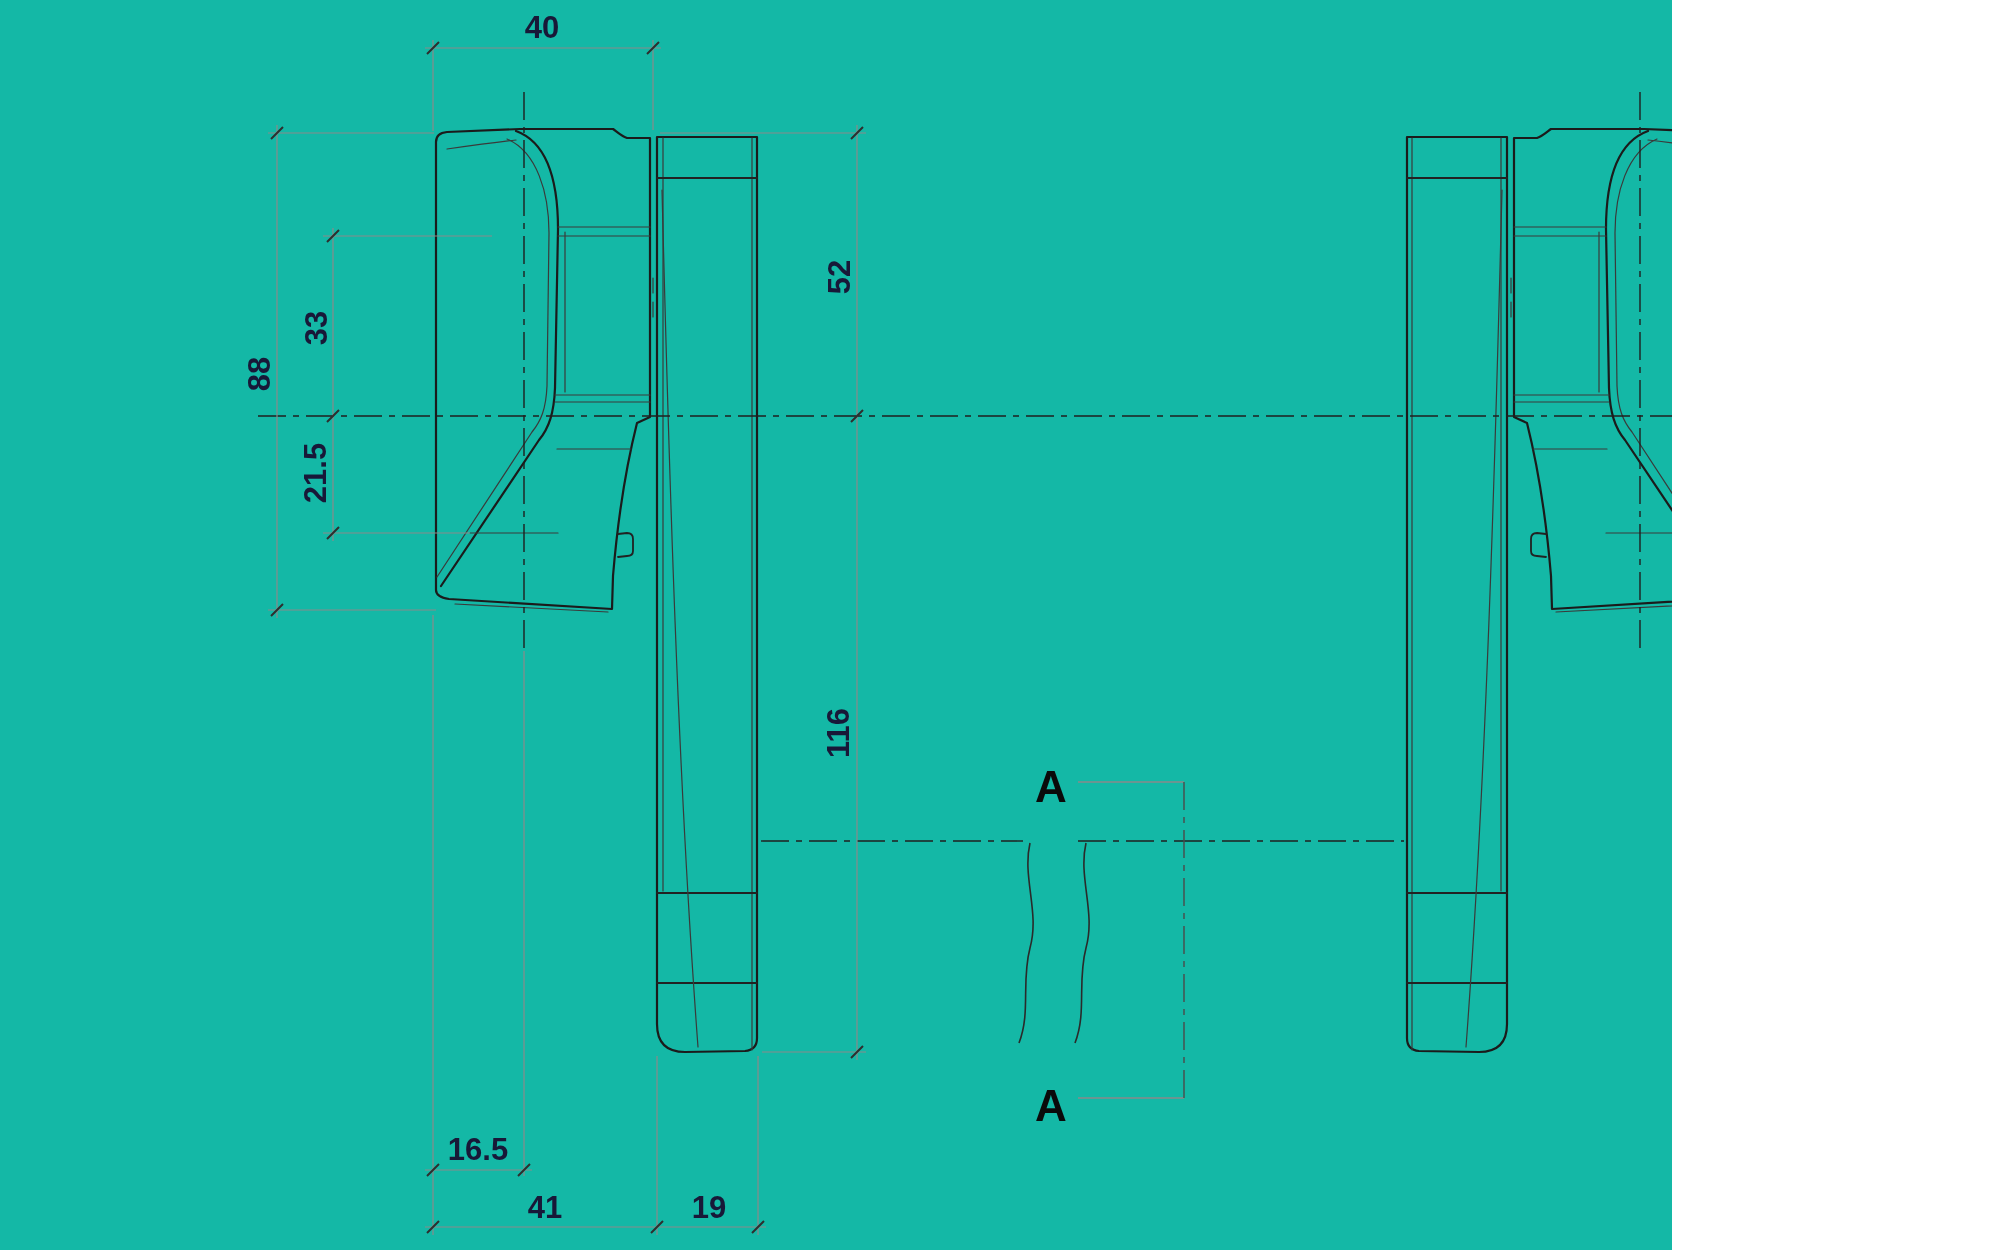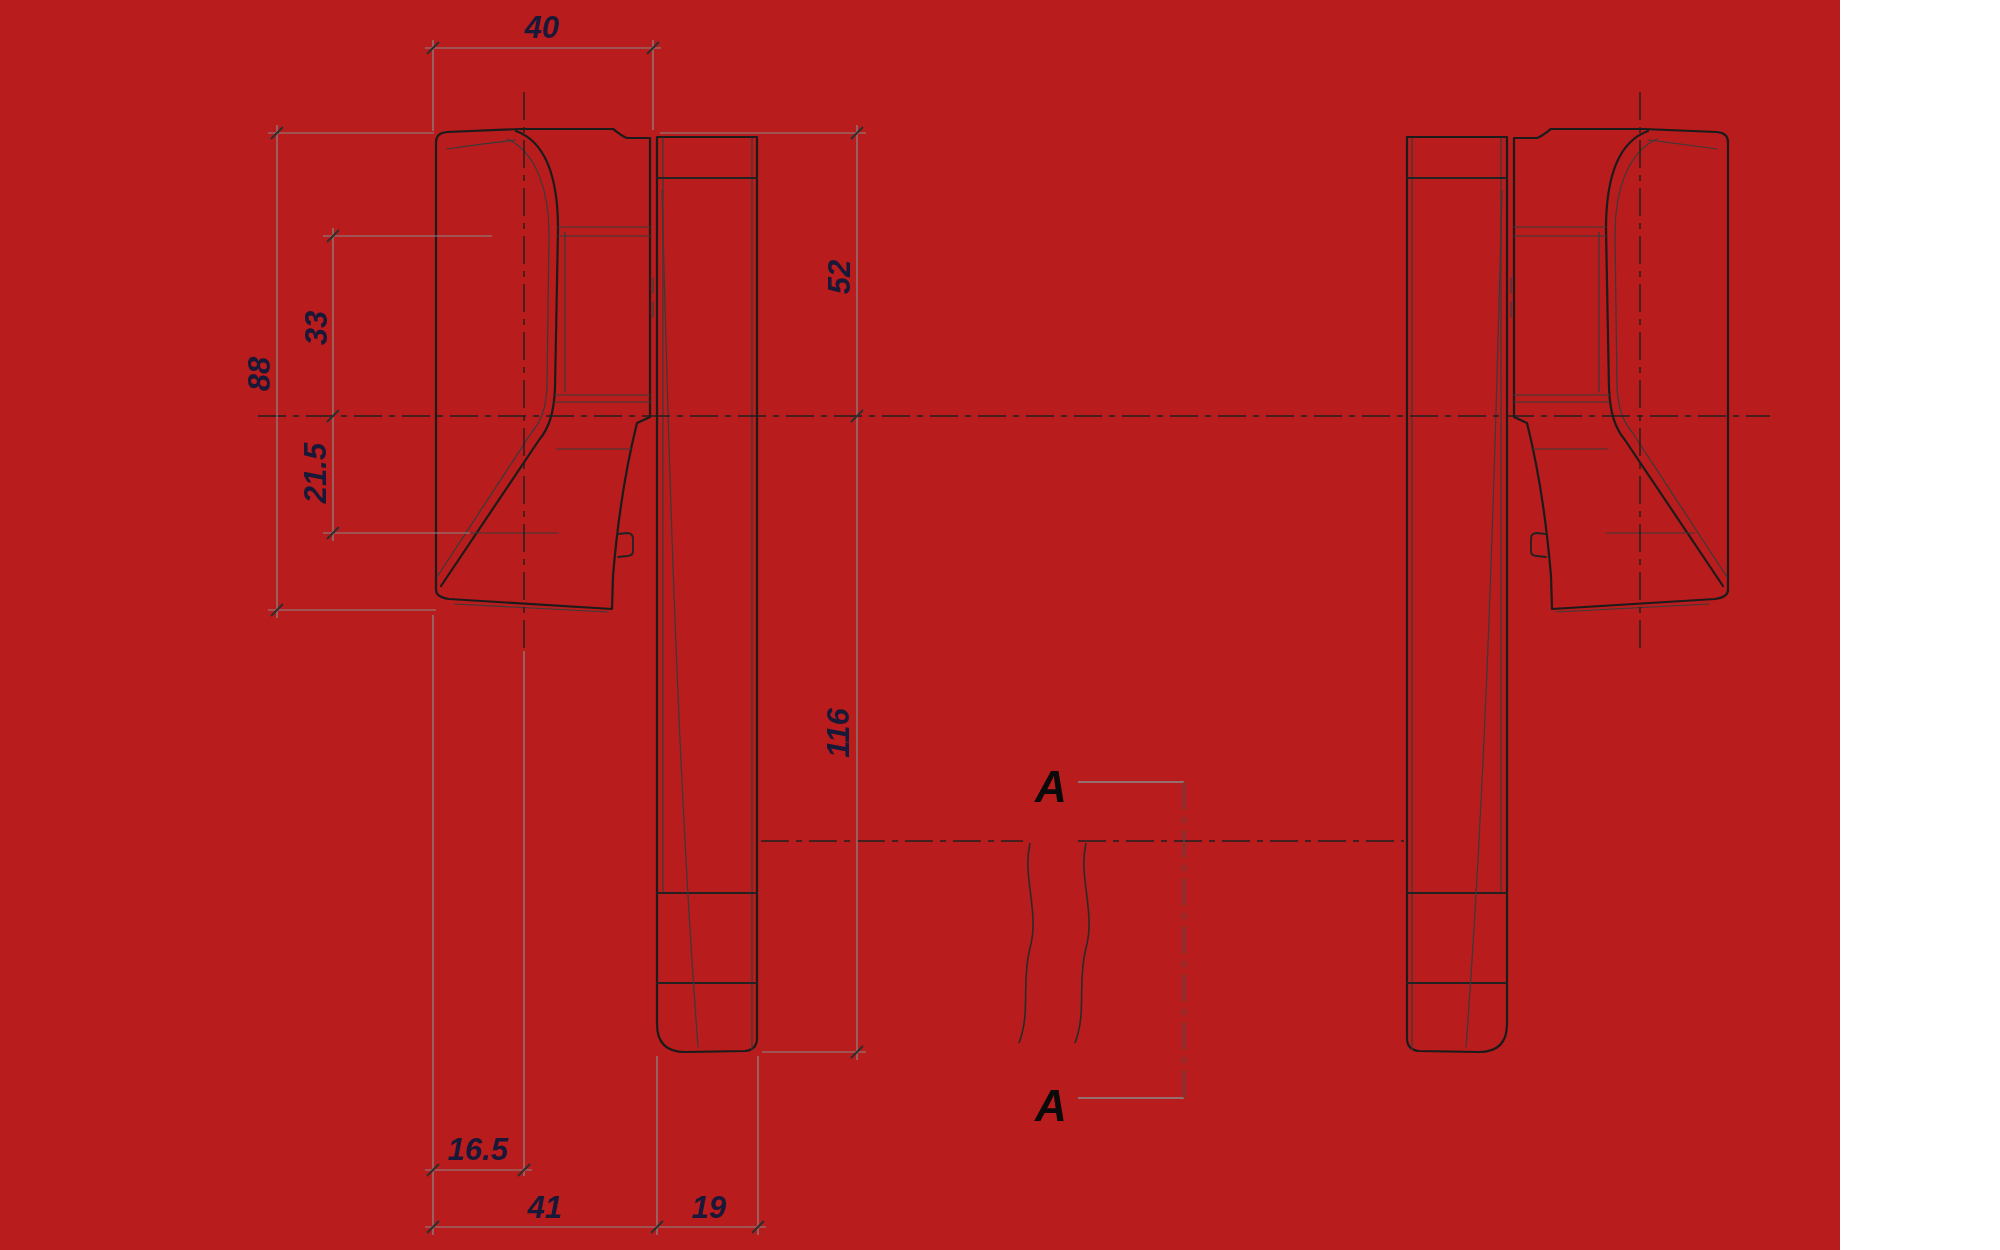--- a/index.html
+++ b/index.html
@@ -1,17 +1,17 @@
 <!DOCTYPE html>
 <html><head>
 <meta charset="utf-8">
 <style>
   html,body{margin:0;padding:0;background:#ffffff;}
   body{font-family:"Liberation Sans", sans-serif;}
-  .stage{width:1840px;height:1250px;background:#b91c1c;position:relative;overflow:hidden;font-style:italic;}
+  .stage{width:1672px;height:1250px;background:#14b8a6;position:relative;overflow:hidden;}
   svg{display:block;}
   
   .ln{stroke:#1b1b1b;stroke-width:2.2;fill:none;stroke-linecap:round;stroke-linejoin:round;}
   .md{stroke:#222222;stroke-width:1.8;fill:none;stroke-linecap:round;}
   .tn{stroke:#3a3a3a;stroke-width:1.2;fill:none;stroke-linecap:round;}
   .cl{stroke:#1f1f1f;stroke-width:1.4;fill:none;stroke-dasharray:28 7 6 7;}
   .dm{stroke:#8a8a8a;stroke-width:1.2;fill:none;}
   .bk{stroke:#8a8a8a;stroke-width:1.5;fill:none;}
   .ck{stroke:#4a4a4a;stroke-width:1.4;fill:none;stroke-dasharray:28 7 6 7;}
   .tk{stroke:#2e2e2e;stroke-width:2;fill:none;}

